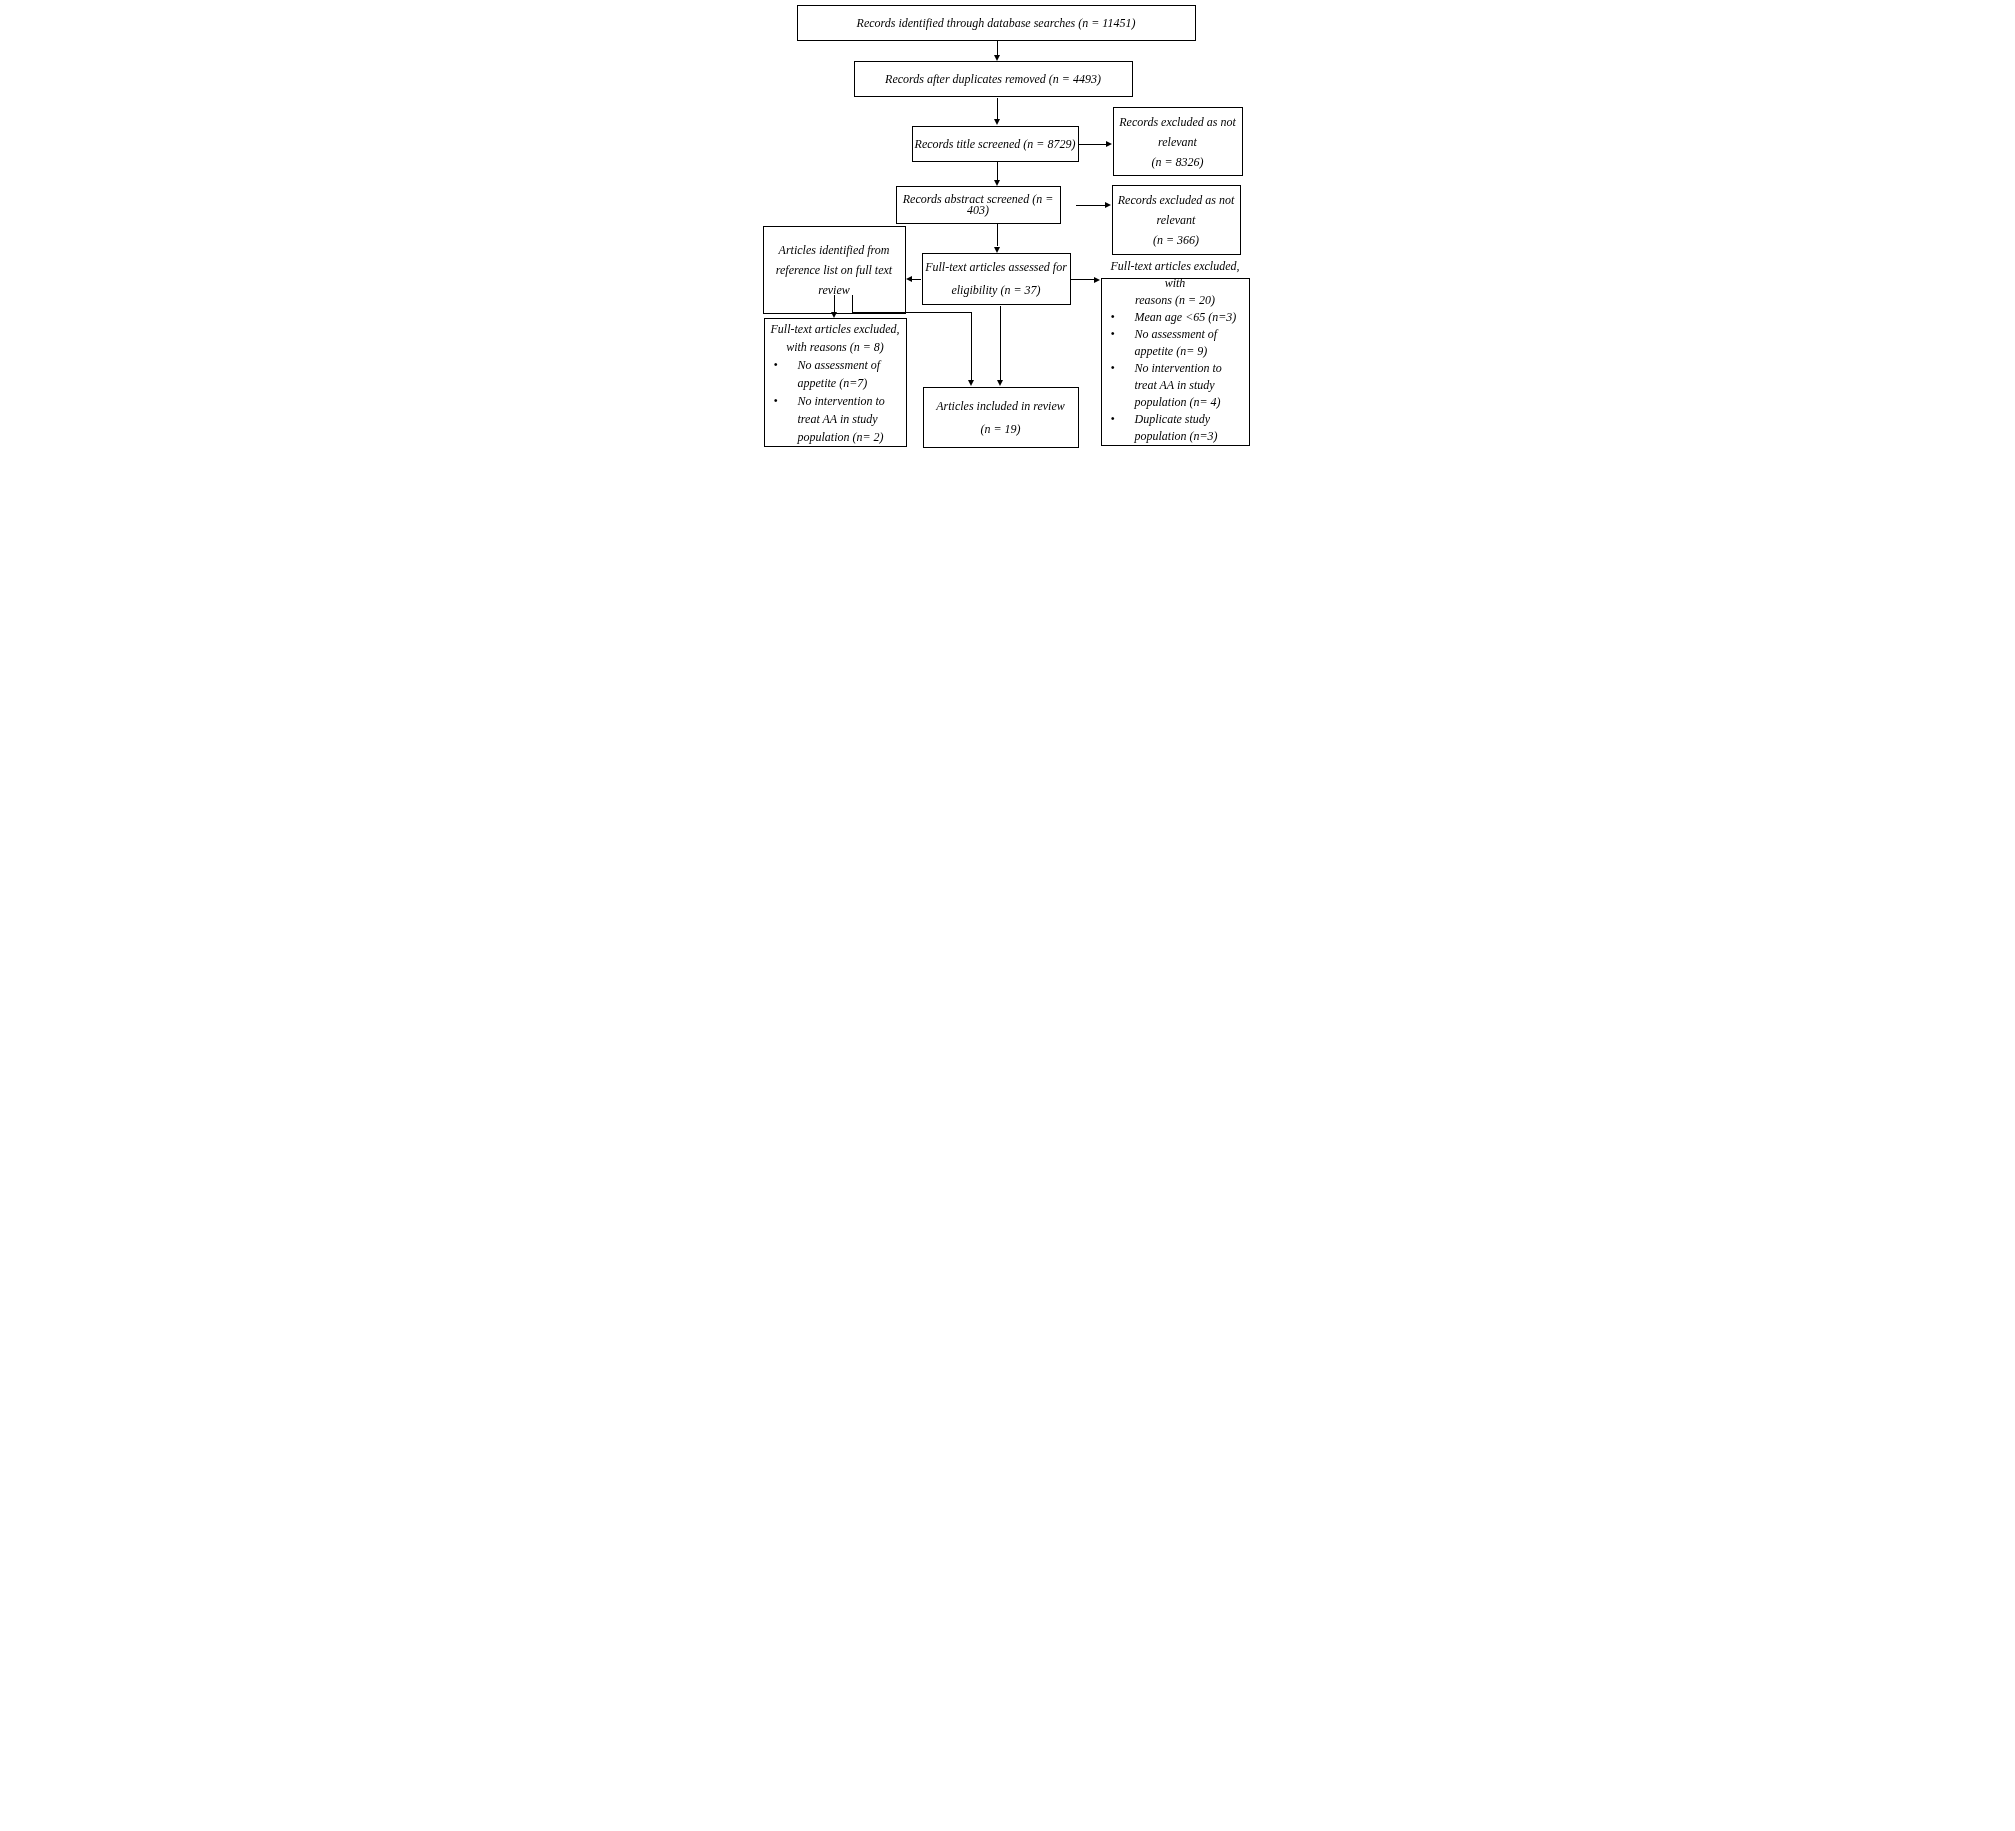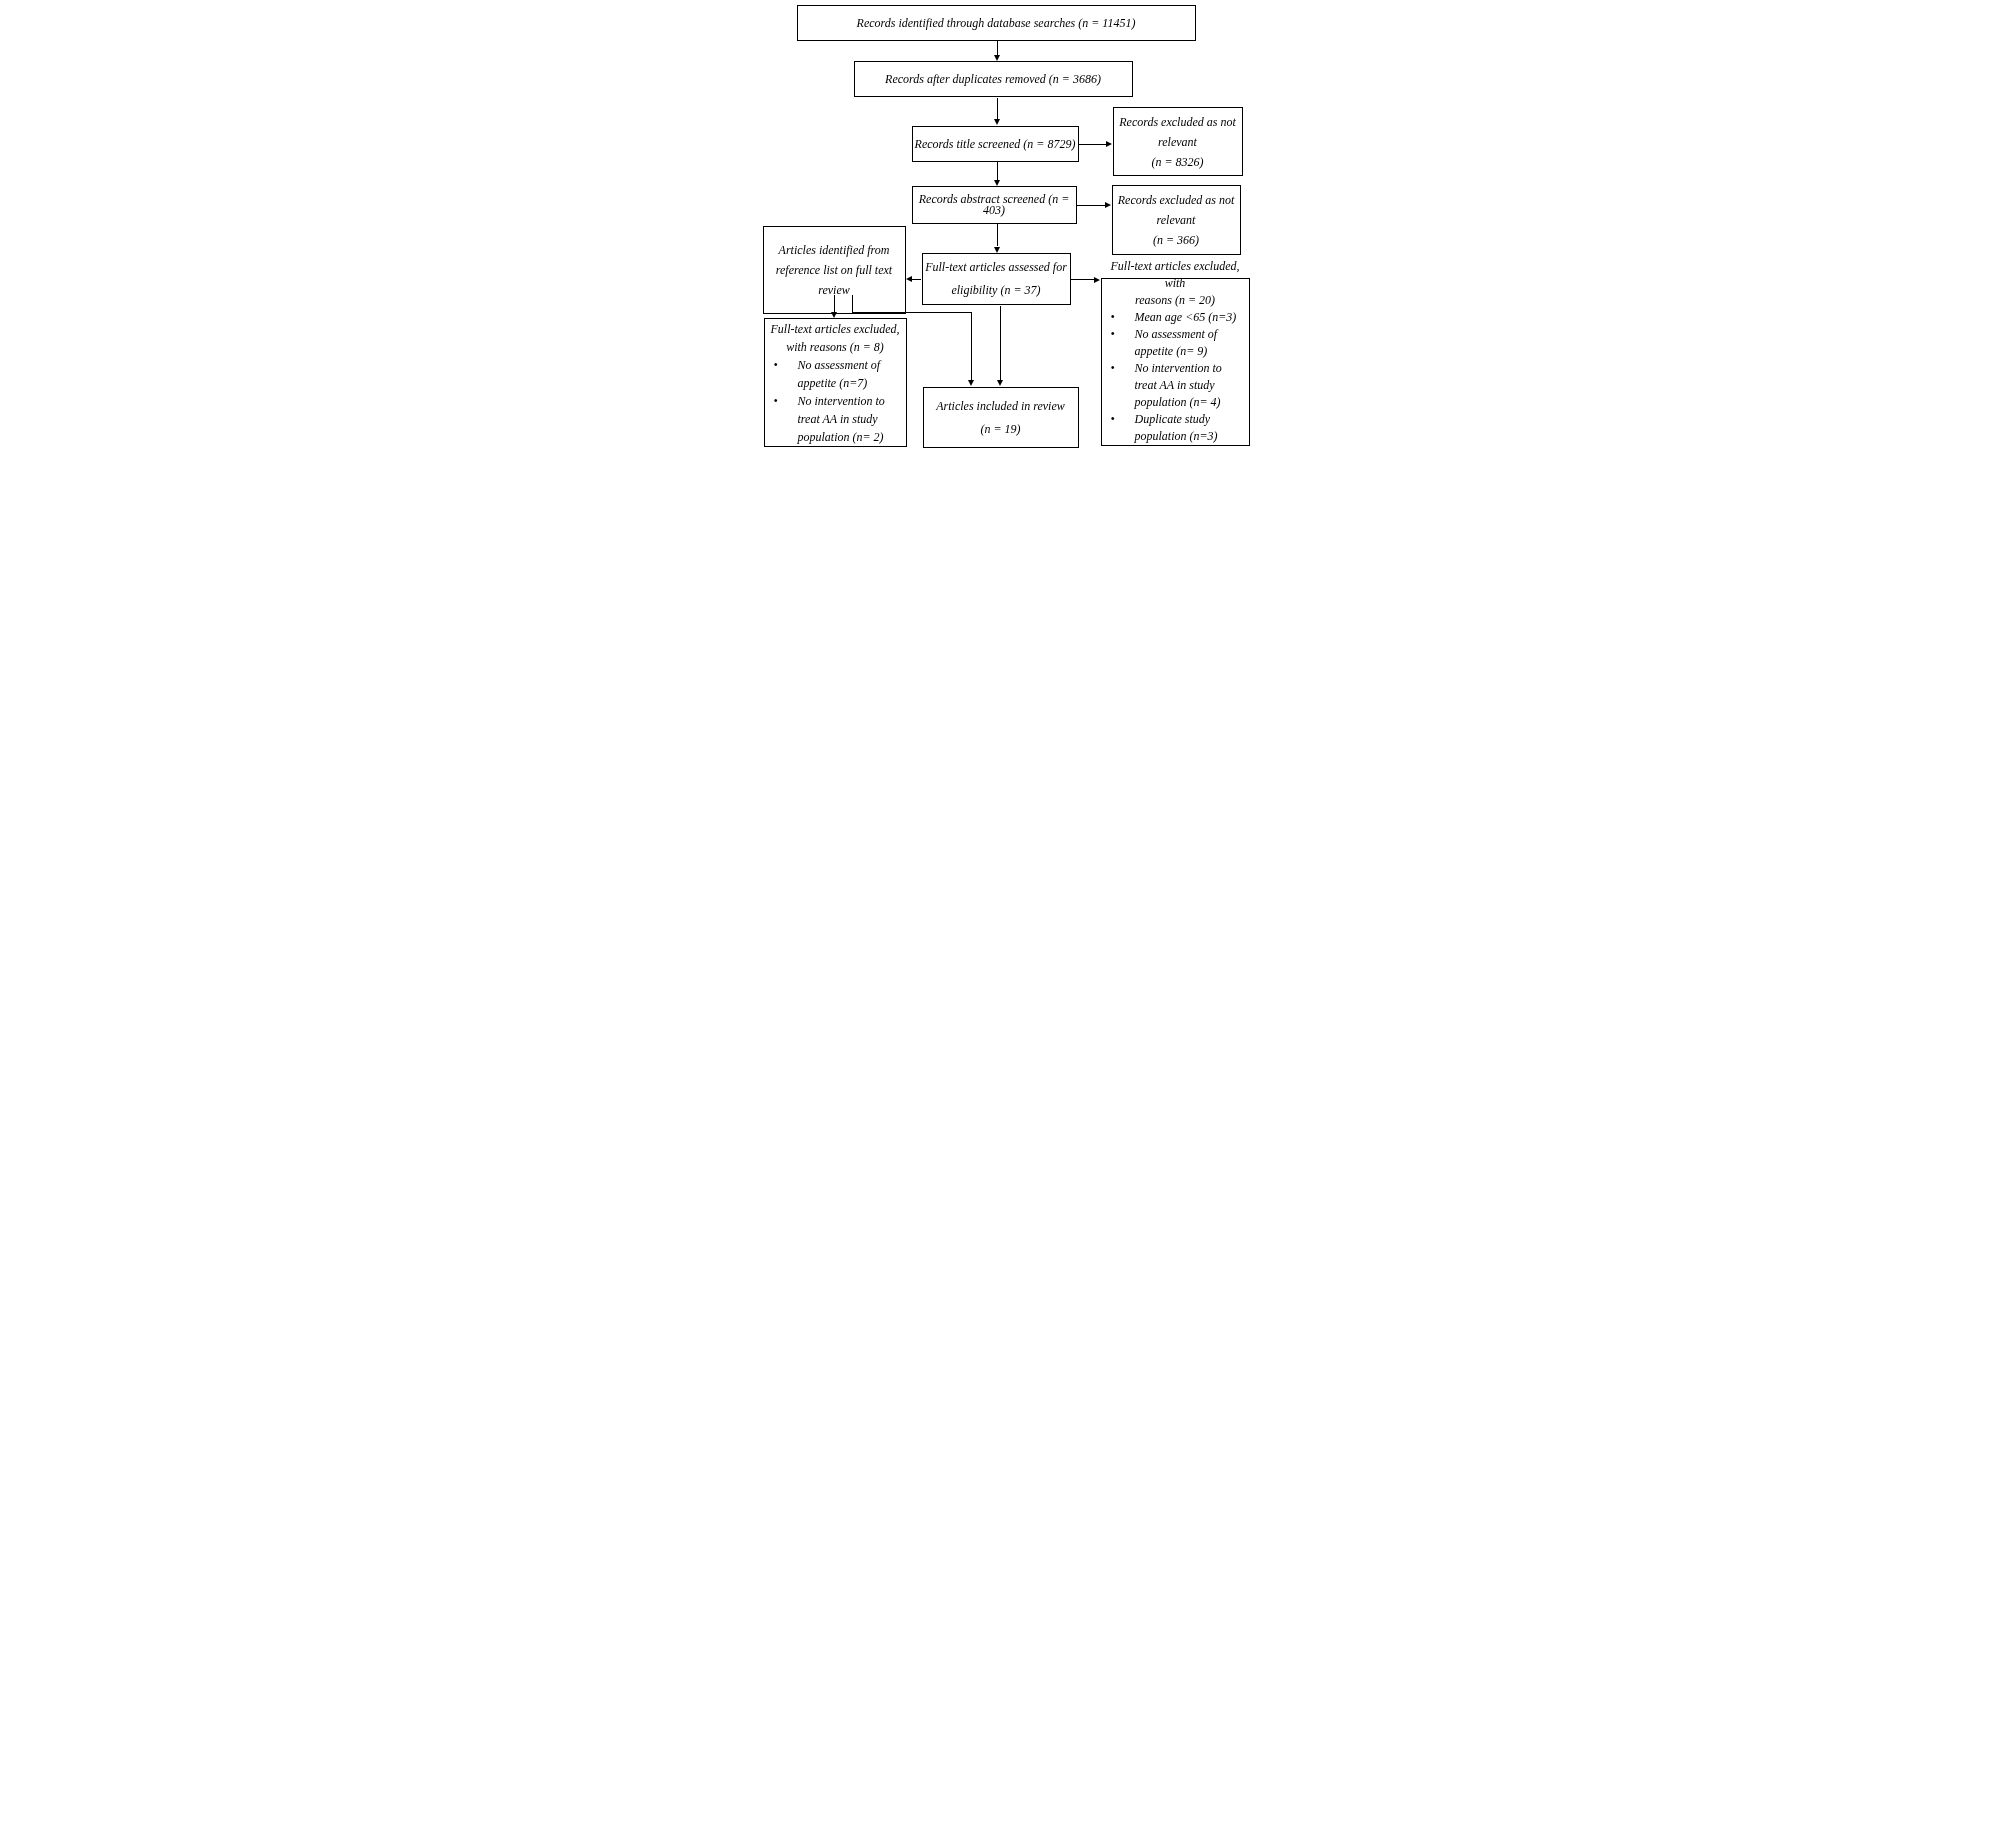--- a/index.html
+++ b/index.html
@@ -75,42 +75,42 @@
     border-top: 3px solid transparent;
     border-bottom: 3px solid transparent;
     border-right: 6.5px solid #000000;
   }
 
   
   #box-a  { left: 41px;  top: 5px;  width: 399px; height: 36px; }
   #box-b  { left: 98px; top: 61px; width: 279px; height: 36px; }
   #box-c  { left: 156px; top: 126px; width: 167px; height: 36px; }
   #box-r1 { left: 357px; top: 107px; width: 130px; height: 69px; }
-  #box-d  { left: 156px; top: 186px; width: 165px; height: 38px; }
+  #box-d  { left: 140px; top: 186px; width: 165px; height: 38px; }
   #box-r2 { left: 356px; top: 185px; width: 129px; height: 70px; }
   #box-l1 { left: 7px;  top: 226px; width: 143px; height: 88px; }
   #box-e  { left: 166px; top: 253px; width: 149px; height: 52px; }
   #box-r3 { left: 345px; top: 278px; width: 149px; height: 168px; }
   #box-l2 { left: 8px;  top: 318px; width: 143px; height: 129px; }
   #box-f  { left: 167px; top: 387px; width: 156px; height: 61px; }
 </style>
 </head>
 <body>
 
 <div class="canvas">
 
   <div class="box single" id="box-a">
     <div class="ln">Records identified through database searches (n = 11451)</div>
   </div>
 
   <div class="vline" style="left:241px;top:41px;height:13.5px;"></div>
   <div class="arr down" style="left:238px;top:55px;"></div>
 
   <div class="box single" id="box-b">
-    <div class="ln">Records after duplicates removed (n = 3686)</div>
+    <div class="ln">Records after duplicates removed (n = 4493)</div>
   </div>
 
   <div class="vline" style="left:241px;top:98px;height:21.4px;"></div>
   <div class="arr down" style="left:238px;top:119px;"></div>
 
   <div class="box single" id="box-c">
     <div class="ln">Records title screened (n = 8729)</div>
   </div>
 
   <div class="hline" style="left:322px;top:144px;width:28px;"></div>

